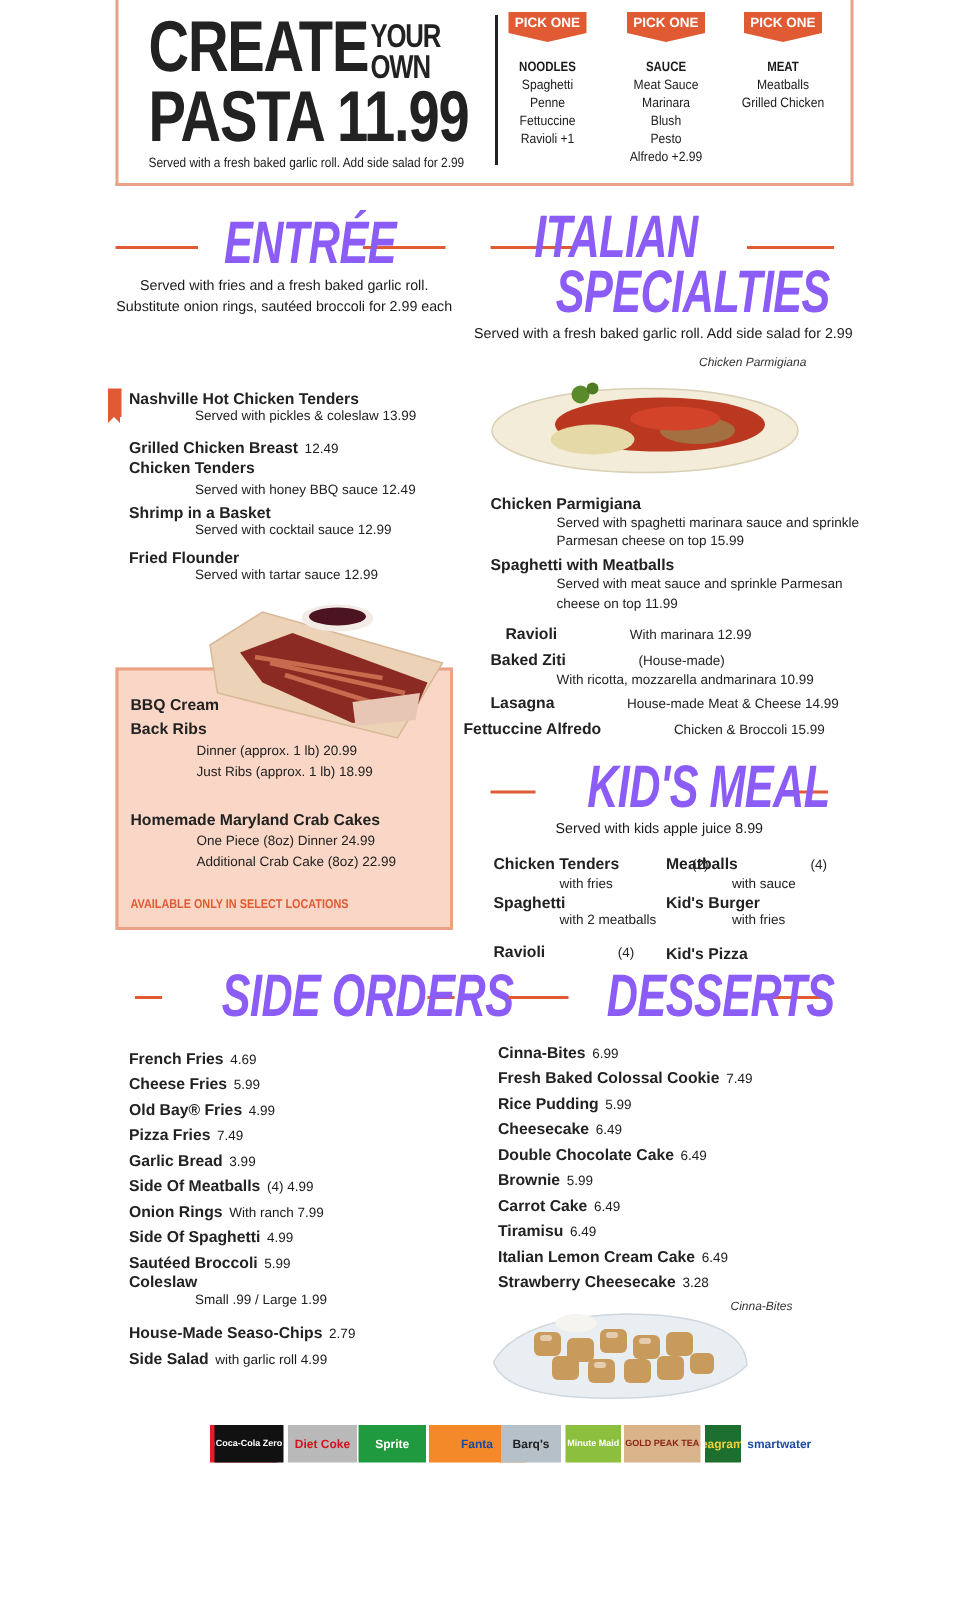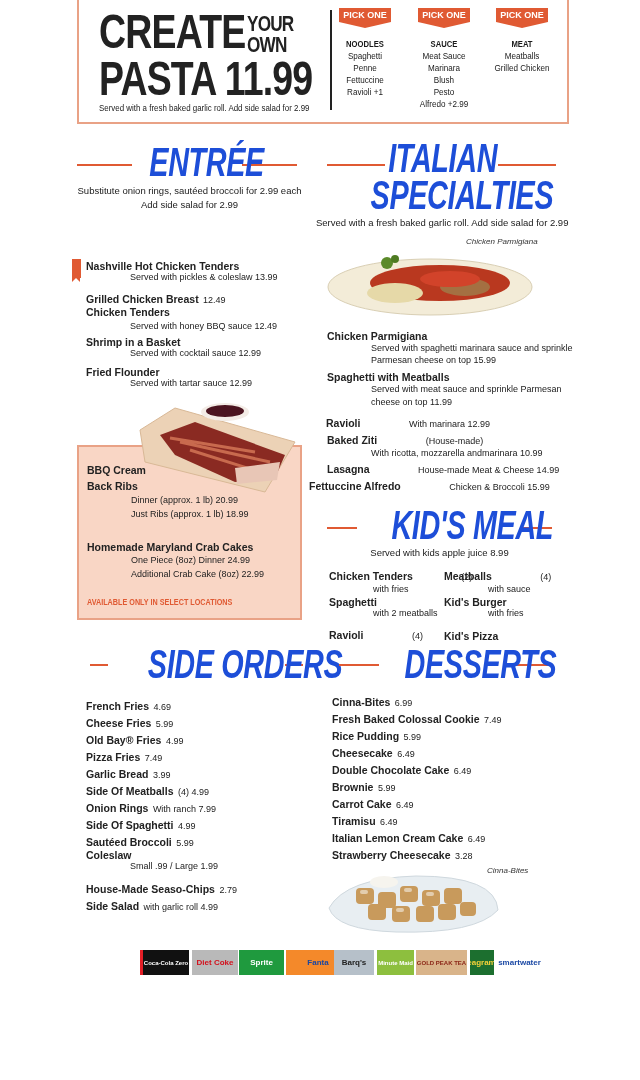--- a/index.html
+++ b/index.html
@@ -17,21 +17,21 @@
   #pasta-note { left: 99px; top: 103px; font-size: 9px; transform: scaleX(0.88); transform-origin: left top; white-space: nowrap; }
   #top-divider { left: 330px; top: 10px; width: 2px; height: 100px; background: #222; }
 
   .pick-col { width: 70px; text-align: center; font-size: 9px; line-height: 12px; }
   .pick-badge { position: relative; display: block; margin: 0 auto; width: 52px; height: 14px; background: #e05a33; color: #fff; font-size: 9px; font-weight: bold; line-height: 14px; text-align: center; }
   .pick-badge::after { content: ""; position: absolute; left: 0; bottom: -6px; border-left: 26px solid transparent; border-right: 26px solid transparent; border-top: 6px solid #e05a33; }
   .pick-head { font-weight: bold; margin-top: 16px; font-size: 9px; transform: scaleX(0.85); }
   .pick-item { font-size: 9px; transform: scaleX(0.9); white-space: nowrap; }
 
   
-  .sec-head { text-align: center; color: #1d4ed8; font-weight: bold; font-style: italic; white-space: nowrap; }
+  .sec-head { text-align: left; color: #8b5cf6; font-weight: bold; font-style: italic; white-space: nowrap; }
   .sec-head .txt { display: inline-block; transform: scaleX(0.72); letter-spacing: -0.5px; }
   .rule { position: absolute; height: 2px; background: #e05a33; }
 
   .desc { font-size: 9.5px; text-align: center; line-height: 13.5px; white-space: nowrap; }
   .desc span { display: block; }
 
   .item-name { font-weight: bold; font-size: 10.5px; color: #222; white-space: nowrap; }
   .item-sub { font-size: 9px; color: #222; white-space: nowrap; margin-left: 44px; }
   .item-price { font-weight: normal; font-size: 9px; }
   .mi { position: absolute; white-space: nowrap; }
@@ -82,22 +82,22 @@
   <div class="pick-item">Meatballs</div>
   <div class="pick-item">Grilled Chicken</div>
 </div>
 
 <div class="rule" style="left:77px; top:164px; width:55px;"></div>
 <div class="rule" style="left:242px; top:164px; width:55px;"></div>
 <div class="abs sec-head" style="left:127px; top:140px; width:120px; font-size:40px; line-height:44px;">
   <span class="txt">ENTRÉE</span>
 </div>
 <div class="abs desc" style="left:77px; top:184px; width:225px;">
+  <span>Served with fries and a fresh baked garlic roll.</span>
   <span>Substitute onion rings, sautéed broccoli for 2.99 each</span>
-  <span>Add side salad for 2.99</span>
 </div>
 
 <div class="new-badge"></div>
 <div class="mi" style="left:86px; top:260px;">
   <div class="item-name">Nashville Hot Chicken Tenders</div>
   <div class="item-sub">Served with pickles &amp; coleslaw 13.99</div>
 </div>
 <div class="mi" style="left:86px; top:289px;">
   <span class="item-name">Grilled Chicken Breast</span>
   <span class="item-price">12.49</span>
@@ -158,21 +158,21 @@
 <div class="mi" style="left:327px; top:330px;">
   <div class="item-name">Chicken Parmigiana</div>
   <div class="item-sub" style="line-height:12px;">Served with spaghetti marinara sauce and sprinkle</div>
   <div class="item-sub" style="line-height:12px;">Parmesan cheese on top 15.99</div>
 </div>
 <div class="mi" style="left:327px; top:371px;">
   <div class="item-name">Spaghetti with Meatballs</div>
   <div class="item-sub" style="line-height:13px;">Served with meat sauce and sprinkle Parmesan</div>
   <div class="item-sub" style="line-height:13px;">cheese on top 11.99</div>
 </div>
-<div class="mi" style="left:326px; top:413px;">
+<div class="mi" style="left:337px; top:413px;">
   <span class="item-name">Ravioli</span>
   <span class="item-sub">With marinara 12.99</span>
 </div>
 <div class="mi" style="left:327px; top:430px;">
   <span class="item-name">Baked Ziti</span>
   <span class="item-sub">(House-made)</span>
   <div class="item-sub">With ricotta, mozzarella andmarinara 10.99</div>
 </div>
 <div class="mi" style="left:327px; top:459px;">
   <span class="item-name">Lasagna</span>

